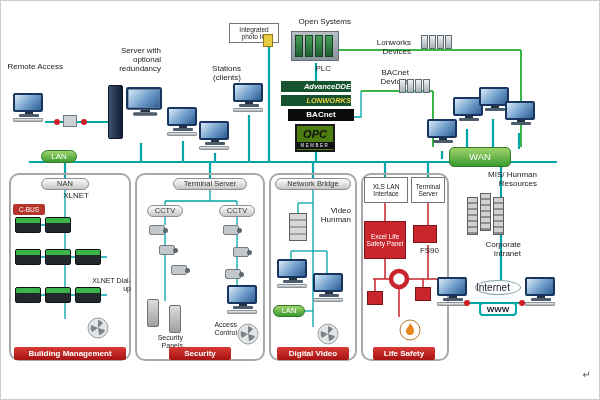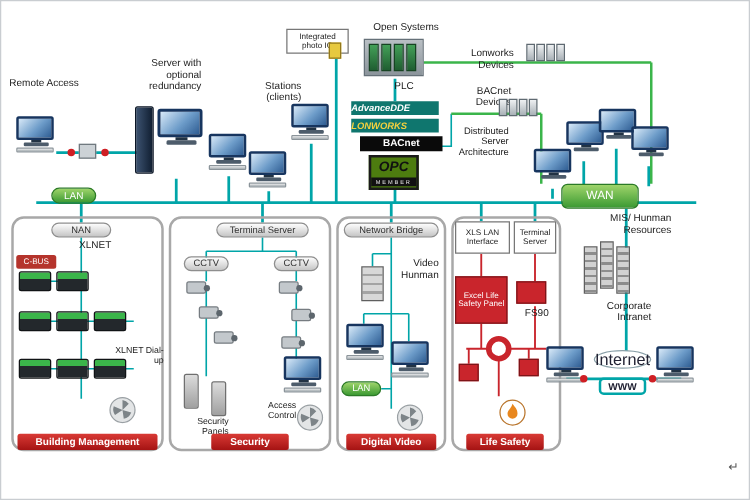--- a/index.html
+++ b/index.html
@@ -9,21 +9,21 @@
   .wires{position:absolute;left:0;top:0}
   .t{stroke:#00a5a8;stroke-width:2.2;fill:none}
   .t2{stroke:#00a5a8;stroke-width:1.3;fill:none}
   .g{stroke:#3bb54a;stroke-width:2;fill:none}
   .r{stroke:#c9252c;stroke-width:1.5;fill:none}
   .lbl{position:absolute;font-size:8px;line-height:1.1;color:#1c1c1c;text-align:right}
   .pill{position:absolute;height:12px;line-height:10px;font-size:7.5px;color:#333;text-align:center;background:linear-gradient(#fdfdfd,#c6c6c6);border:1px solid #8e8e8e;border-radius:7px}
   .greenbtn{position:absolute;color:#fff;font-weight:normal;text-align:center;background:linear-gradient(#9ed46a,#3c9a33);border:1px solid #2b7a26}
   .redtag{position:absolute;background:linear-gradient(#d93a35,#a51313);color:#fff;font-size:8px;font-weight:bold;text-align:center;padding:2px 0;border-radius:2px}
   .panel{position:absolute;border:2px solid #a8a8a8;border-radius:10px}
-  .navybar{position:absolute;background:#0f766e;color:#fff;font-size:7.5px;font-style:italic;font-weight:bold;text-align:left;line-height:11px}
+  .navybar{position:absolute;background:#14532d;color:#fff;font-size:7.5px;font-style:italic;font-weight:bold;text-align:right;line-height:11px}
   .lonword{color:#f3d03e}
   .blackbar{position:absolute;background:#0a0a0a;color:#fff;font-size:8px;font-weight:bold;text-align:center;line-height:12px}
   .whitebox{position:absolute;background:#fff;border:1px solid #777;font-size:6.5px;text-align:center;color:#222;display:flex;align-items:center;justify-content:center;line-height:1.1;padding:1px}
   .redbox{position:absolute;background:#c9252c;border:1px solid #7d1418;color:#fff;font-size:6.5px;text-align:center;display:flex;align-items:center;justify-content:center;line-height:1.15;padding:1px}
   .pc{position:absolute;width:32px}
   .pc .m{width:30px;height:19px;border:2px solid #17355f;border-radius:2px;background:linear-gradient(135deg,#d8e9f8 0%,#6d9cc9 55%,#2e5c92 100%)}
   .pc .n{width:8px;height:2px;background:#223344;margin:0 auto}
   .pc .b{width:20px;height:3px;background:#4d5c6b;margin:0 auto;border-radius:1px}
   .pc .k{width:30px;height:4px;background:linear-gradient(#f2f2f2,#9fa8ad);border:1px solid #8b949a;margin-top:1px;border-radius:1px}
   .pc.big{transform:scale(1.2);transform-origin:top left}
@@ -31,21 +31,21 @@
   .srv{position:absolute;width:11px;height:38px;background:repeating-linear-gradient(180deg,#d2d2d2 0 4px,#8d8d8d 4px 6px);border:1px solid #5f5f5f}
   .ctrl{position:absolute;width:26px;height:16px;background:linear-gradient(180deg,#3bb54a 0 5px,#23282c 5px 100%);border:1px solid #101315;border-radius:2px}
   .cam{position:absolute;width:16px;height:10px;background:#c3c8cc;border:1px solid #767c81;border-radius:2px}
   .cam::after{content:"";position:absolute;right:-4px;top:2px;width:5px;height:5px;background:#5d666d;border-radius:50%}
   .slab{position:absolute;width:12px;height:28px;background:linear-gradient(#dcdcdc,#a0a0a0);border:1px solid #6f6f6f;border-radius:2px}
   .vsrv{position:absolute;width:18px;height:28px;background:repeating-linear-gradient(180deg,#d8d8d8 0 5px,#a4a4a4 5px 7px);border:1px solid #5f5f5f}
   .londev{position:absolute;width:7px;height:14px;background:linear-gradient(#eef0f2,#a9b1b7);border:1px solid #5f6a72}
   .dot{position:absolute;width:6px;height:6px;border-radius:50%;background:#cf1f24}
   .smallbox{position:absolute;background:#ccd2d6;border:1px solid #70797f}
   .redsm{position:absolute;background:#c9252c;border:1px solid #7d1418}
-  .oval{position:absolute;background:#fff;border:1px solid #8aa0a8;border-radius:50%;font-size:13px;text-align:left;color:#223}
+  .oval{position:absolute;background:#fff;border:1px solid #8aa0a8;border-radius:50%;font-size:10px;text-align:left;color:#223}
   .wwwpill{position:absolute;background:#fff;border:2px solid #00a5a8;border-radius:4px;font-size:8px;font-weight:bold;color:#223;text-align:center}
   .opc{position:absolute;width:40px;height:28px;background:#4d7c0f;border:2px solid #1a1a1a;text-align:center}
   .opc .t1{font-size:11px;font-weight:bold;font-style:italic;color:#111;line-height:16px}
   .opc .t2{background:#111;color:#eee;font-size:4.5px;letter-spacing:1.5px;line-height:7px}
   .plcrack{position:absolute;width:48px;height:30px;background:linear-gradient(#b9bfc4,#8b949b);border:1px solid #657078;display:flex;gap:2px;padding:3px}
   .plcrack .mod{width:8px;height:100%;background:linear-gradient(#44a058,#1f5e31);border:1px solid #174423}
   .ydev{position:absolute;width:10px;height:13px;background:#e7c93f;border:1px solid #93781c}
   .cbus{position:absolute;background:#b5342c;color:#fff;font-size:6.5px;text-align:center;line-height:11px;border-radius:2px}
   .fanwrap,.flamewrap{position:absolute;width:22px;height:22px}
 </style>
@@ -114,21 +114,20 @@
   <div class="panel" style="left:268px;top:172px;width:88px;height:188px"></div>
   <div class="panel" style="left:360px;top:172px;width:88px;height:188px"></div>
 
   <div class="lbl" style="left:6px;top:62px;width:56px">Remote Access</div>
   <div class="lbl" style="left:184px;top:64px;width:56px">Stations (clients)</div>
   <div class="lbl" style="left:96px;top:46px;width:64px">Server with optional redundancy</div>
   <div class="lbl" style="left:292px;top:17px;width:58px">Open Systems</div>
   <div class="lbl" style="left:304px;top:64px;width:26px">PLC</div>
   <div class="lbl" style="left:356px;top:38px;width:54px">Lonworks Devices</div>
   <div class="lbl" style="left:360px;top:68px;width:48px">BACnet Devices</div>
-  <div class="lbl" style="left:348px;top:100px;width:58px;font-size:7.5px">Distributed Server Architecture</div>
 
   <div class="whitebox" style="left:228px;top:22px;width:50px;height:20px">Integrated photo IO</div>
   <div class="ydev" style="left:262px;top:33px"></div>
   <div class="plcrack" style="left:290px;top:30px">
     <div class="mod"></div>
     <div class="mod"></div>
     <div class="mod"></div>
     <div class="mod"></div>
   </div>
   <div class="navybar" style="left:280px;top:80px;width:70px;height:11px">AdvanceDDE</div>

